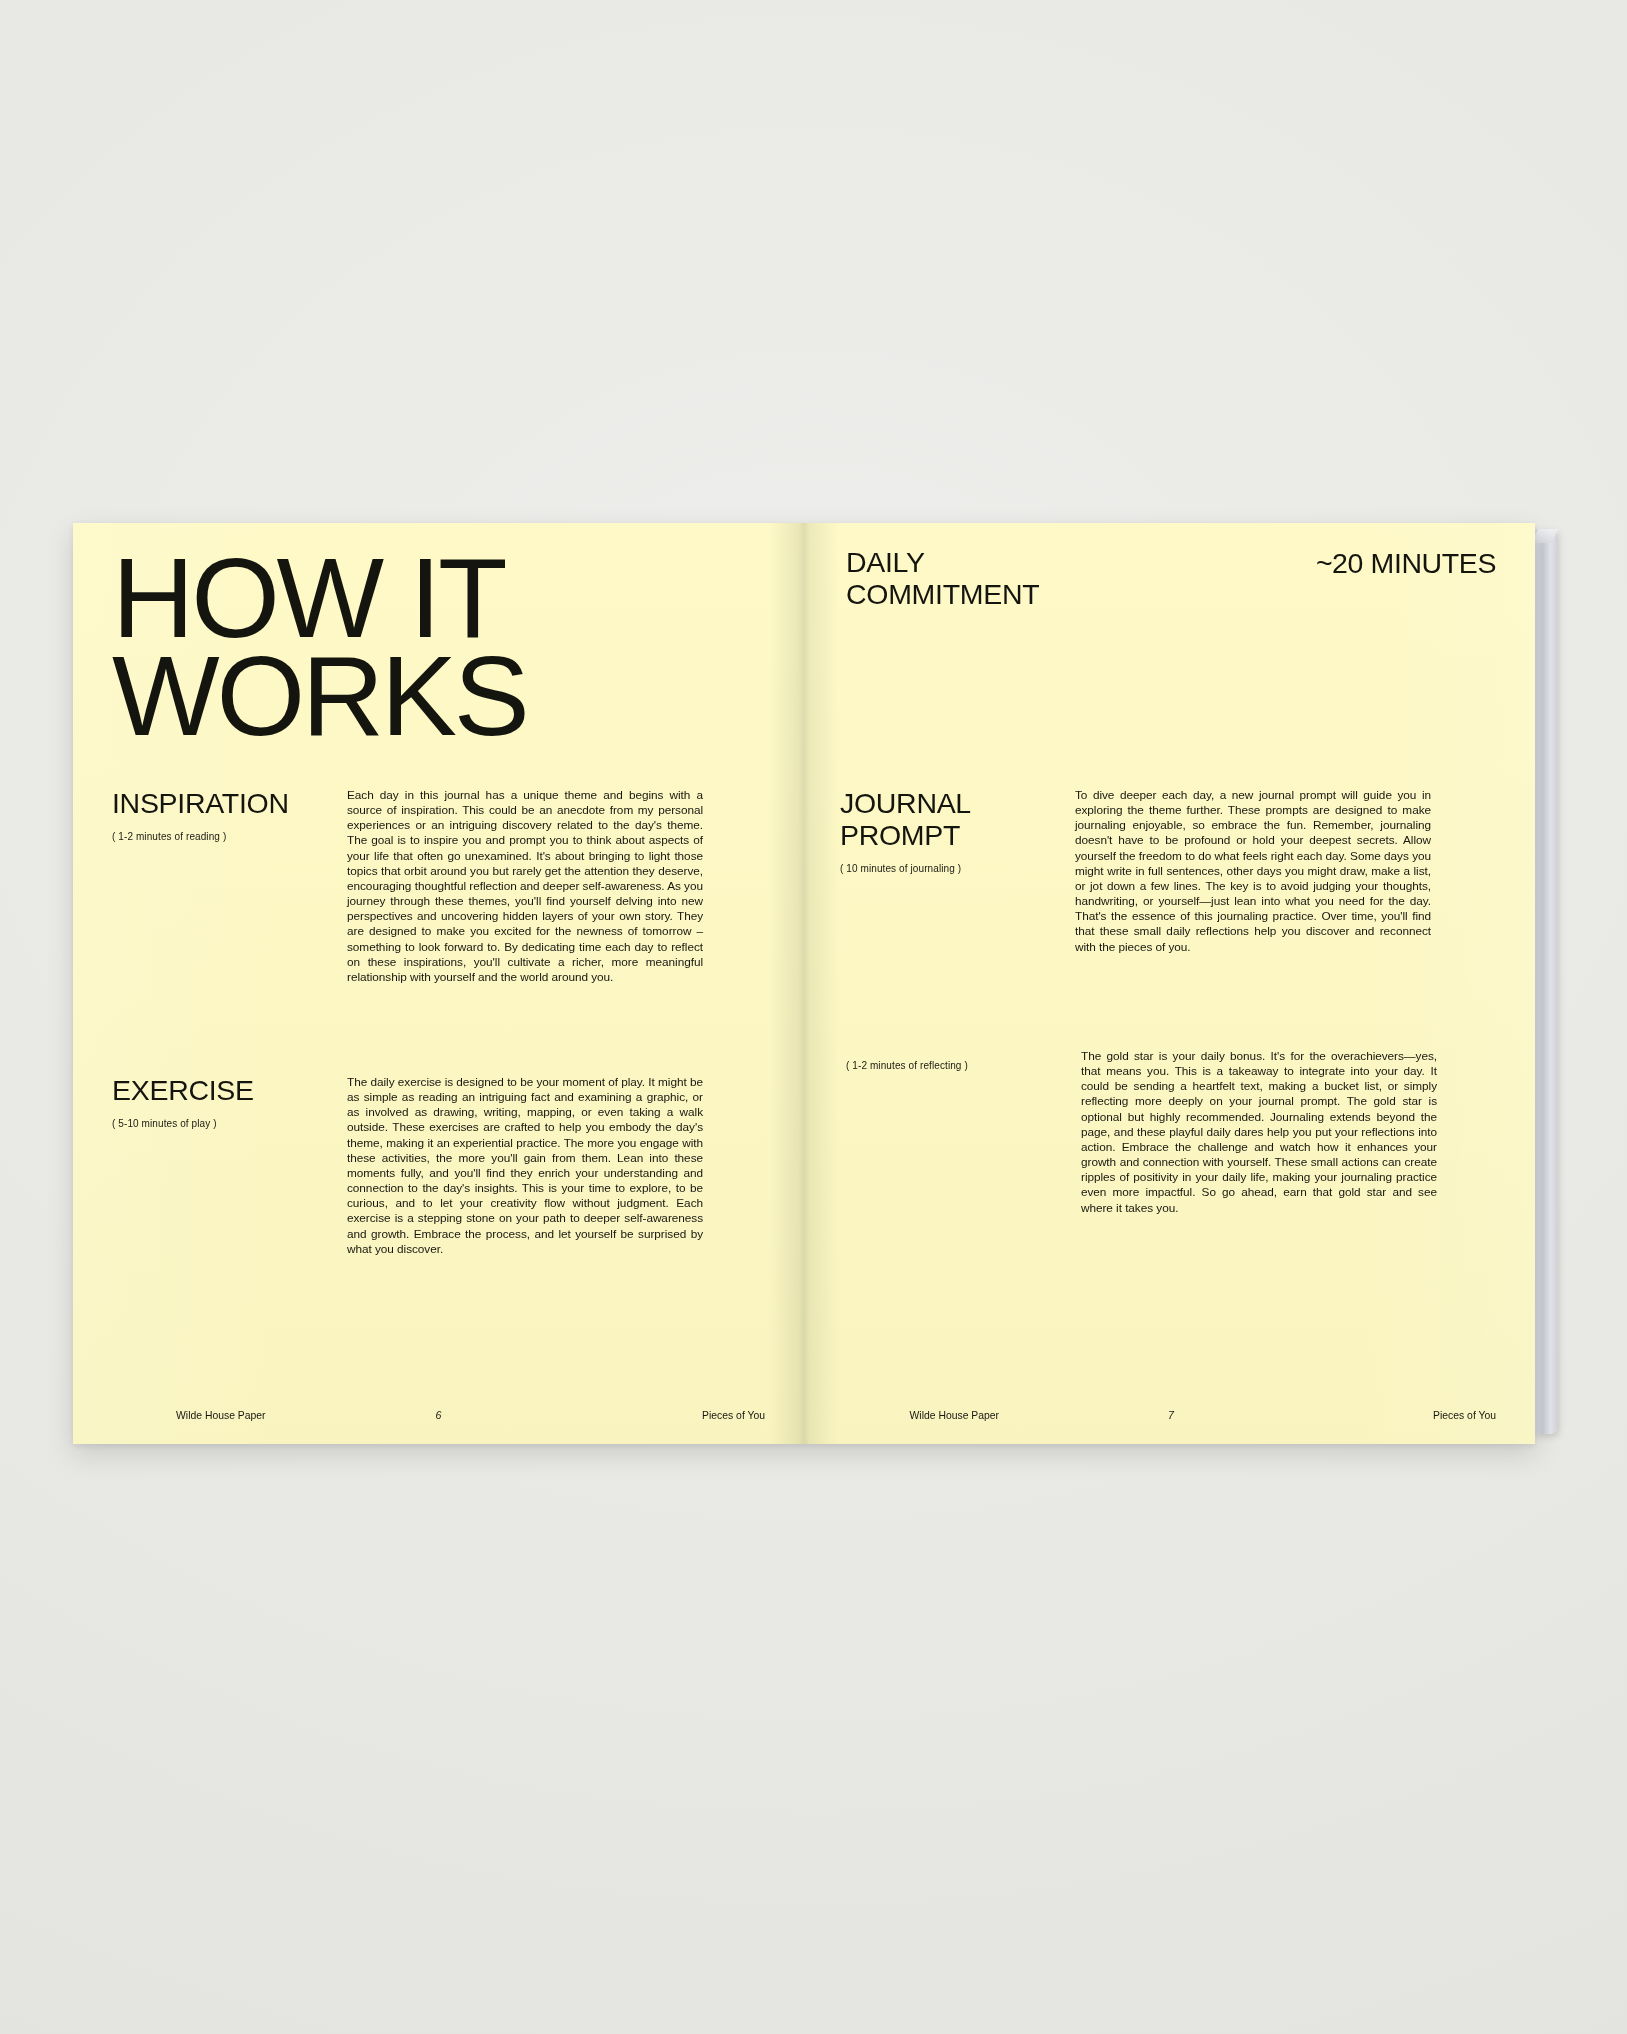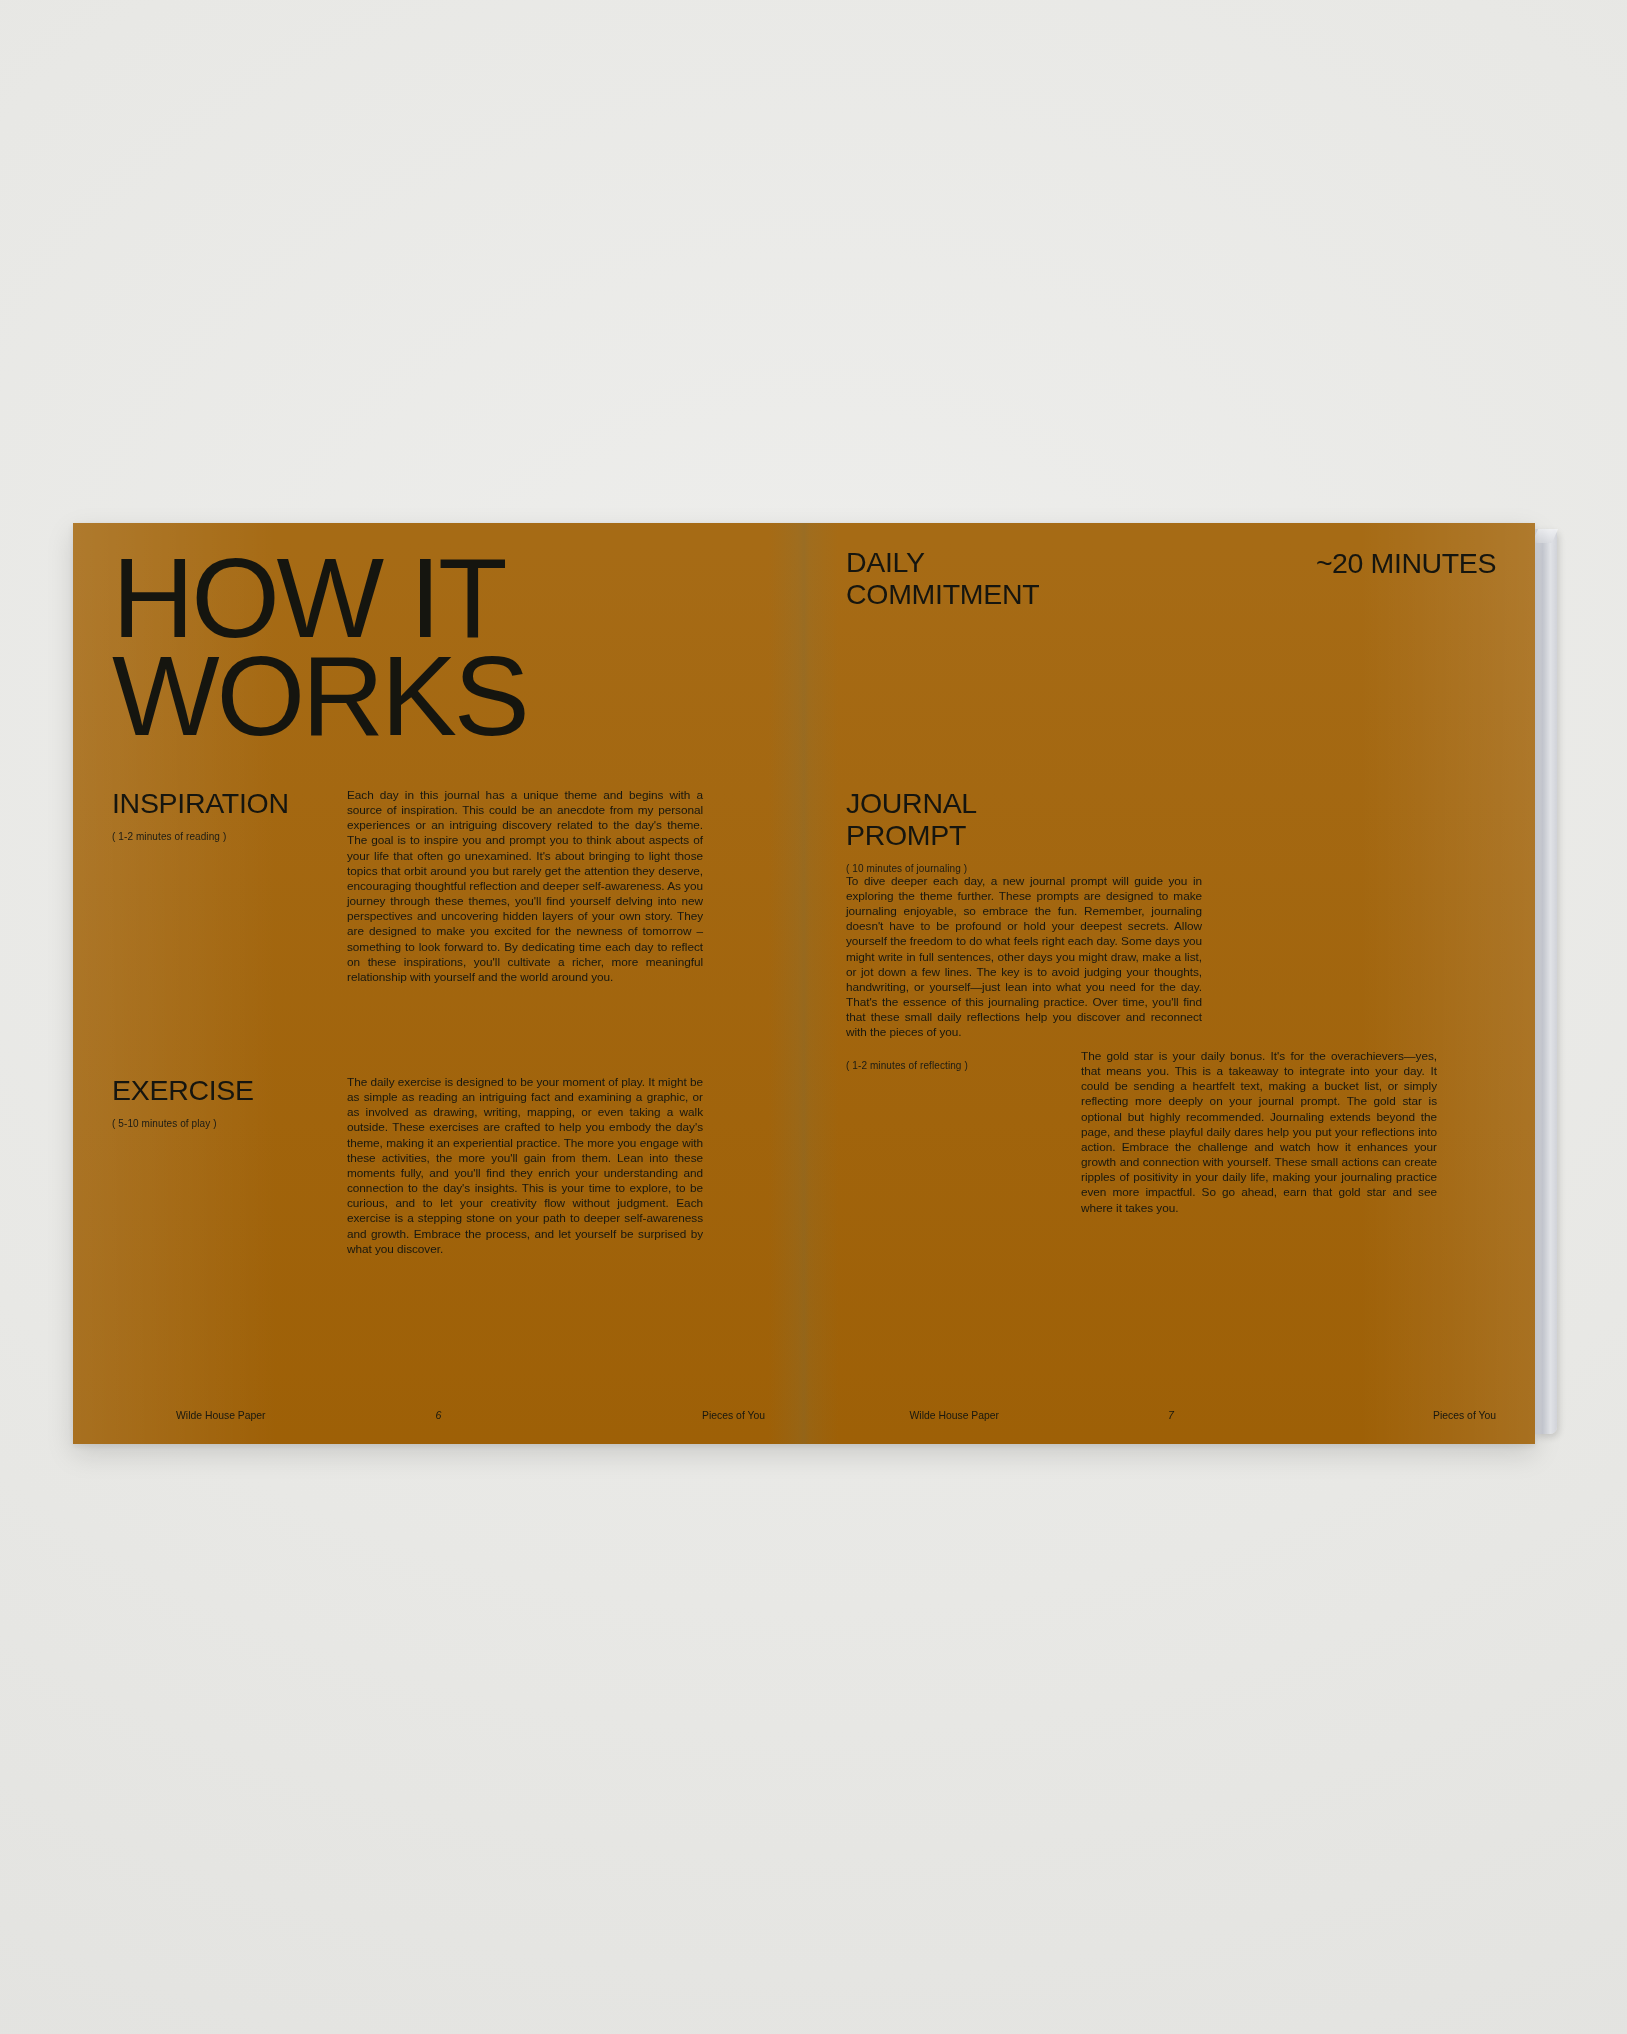--- a/index.html
+++ b/index.html
@@ -52,21 +52,21 @@
     transform: skewX(-24deg);
     opacity: .85;
   }
 
   .spread {
     position: absolute;
     left: 0;
     top: 0;
     width: 1462px;
     height: 921px;
-    background: #a16207;
+    background: #fef9c3;
     box-shadow: 0 10px 26px rgba(0,0,0,0.13), 0 2px 6px rgba(0,0,0,0.08);
     display: flex;
   }
   
   .spread::after {
     content: "";
     position: absolute;
     left: 50%;
     top: 0;
     width: 70px;
@@ -156,21 +156,21 @@
   }
   .rp-head span { display: block; }
   .rp-minutes {
     position: absolute;
     right: 39px;
     top: 24px;
     font-size: 28.5px;
     letter-spacing: -0.4px;
     color: #15150f;
   }
-  .sec-journal  { left: 42px; top: 265px; flex-direction: column; }
+  .sec-journal  { left: 36px; top: 265px; }
   .sec-goldstar { left: 42px; top: 526px; }
 
   
   .footer {
     position: absolute;
     bottom: 23px;
     left: 39px;
     right: 39px;
     display: flex;
     align-items: baseline;

